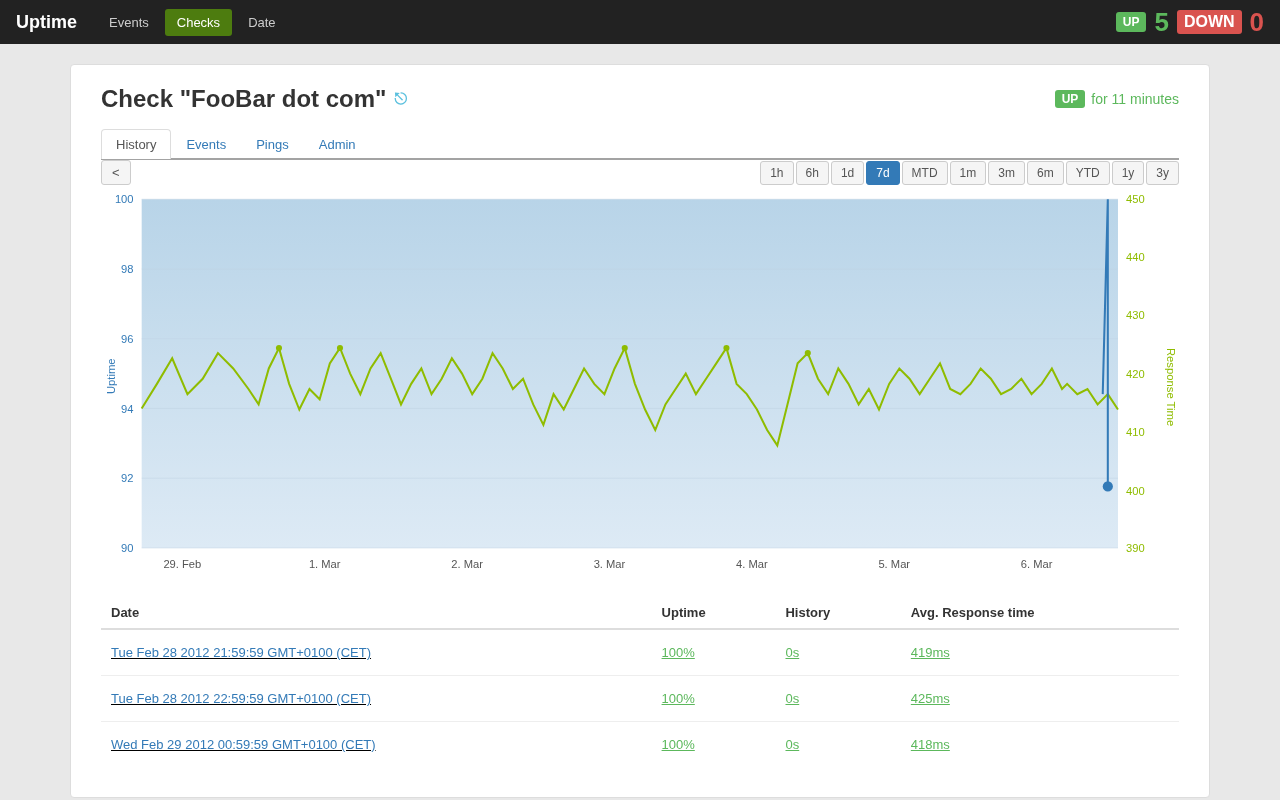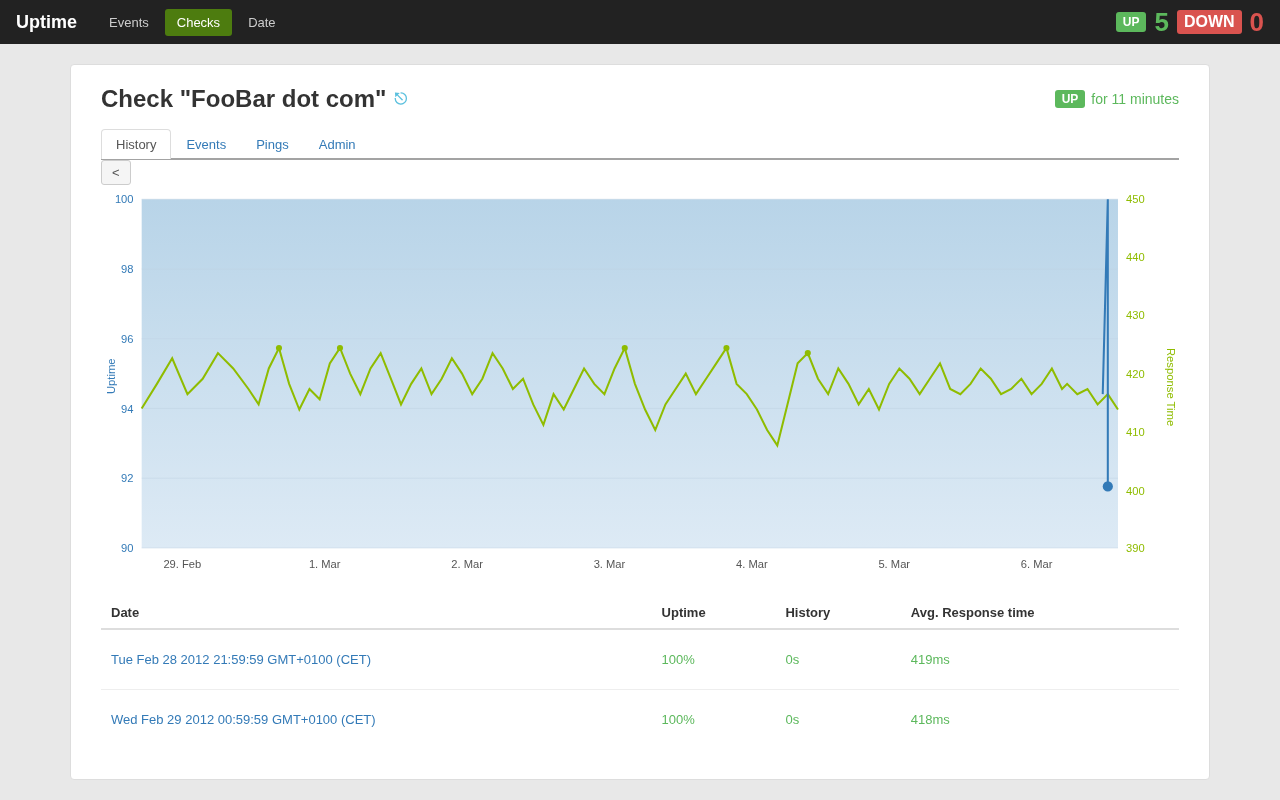--- a/index.html
+++ b/index.html
@@ -76,21 +76,21 @@
     .chart-wrapper { position: relative; width: 100%; }
     .chart-svg { width: 100%; height: 400px; display: block; }
     .highcharts-credit { text-align: right; font-size: 10px; color: #999; margin-top: 2px; }
 
     
     .data-table { width: 100%; border-collapse: collapse; margin-top: 8px; }
     .data-table th {
       text-align: left; padding: 8px 10px; border-bottom: 2px solid #ddd; font-weight: bold; color: #333; font-size: 13px;
     }
     .data-table td {
-      padding: 22px 10px; border-bottom: 1px solid #eee; font-size: 13px;
+      padding: 15px 10px; border-bottom: 1px solid #eee; font-size: 13px; text-decoration: underline;
     }
     .data-table tr:last-child td { border-bottom: none; }
     .link-cell { color: #337ab7; text-decoration: none; }
     .green-cell { color: #5cb85c; }
   </style>
 </head>
 <body>
 
 <nav class="navbar">
   <span class="navbar-brand">Uptime</span>
@@ -122,20 +122,33 @@
 
   <div class="tabs">
     <button class="tab active">History</button>
     <button class="tab">Events</button>
     <button class="tab">Pings</button>
     <button class="tab">Admin</button>
   </div>
 
   <div class="chart-controls">
     <button class="btn-back">&lt;</button>
+    <div class="time-buttons">
+      <button class="time-btn">1h</button>
+      <button class="time-btn">6h</button>
+      <button class="time-btn">1d</button>
+      <button class="time-btn active">7d</button>
+      <button class="time-btn">MTD</button>
+      <button class="time-btn">1m</button>
+      <button class="time-btn">3m</button>
+      <button class="time-btn">6m</button>
+      <button class="time-btn">YTD</button>
+      <button class="time-btn">1y</button>
+      <button class="time-btn">3y</button>
+    </div>
   </div>
 
   <div class="chart-wrapper">
     <svg class="chart-svg" viewBox="0 0 1060 390" preserveAspectRatio="none">
 
       <defs>
         <linearGradient id="bgGrad" x1="0" y1="0" x2="0" y2="1">
           <stop offset="0%" stop-color="#b8d4e8" stop-opacity="1"></stop>
           <stop offset="100%" stop-color="#ddeaf5" stop-opacity="1"></stop>
         </linearGradient>
@@ -211,20 +224,26 @@
       </tr>
     </thead>
     <tbody id="table-body">
     <tr>
       <td><a class="link-cell">Tue Feb 28 2012 21:59:59 GMT+0100 (CET)</a></td>
       <td class="green-cell">100%</td>
       <td class="green-cell">0s</td>
       <td class="green-cell">419ms</td>
     </tr>
         <tr>
+      <td><a class="link-cell">Tue Feb 28 2012 22:59:59 GMT+0100 (CET)</a></td>
+      <td class="green-cell">100%</td>
+      <td class="green-cell">0s</td>
+      <td class="green-cell">425ms</td>
+    </tr>
+        <tr>
       <td><a class="link-cell">Wed Feb 29 2012 00:59:59 GMT+0100 (CET)</a></td>
       <td class="green-cell">100%</td>
       <td class="green-cell">0s</td>
       <td class="green-cell">418ms</td>
     </tr>
       </tbody>
   </table>
 
 </div>
 

